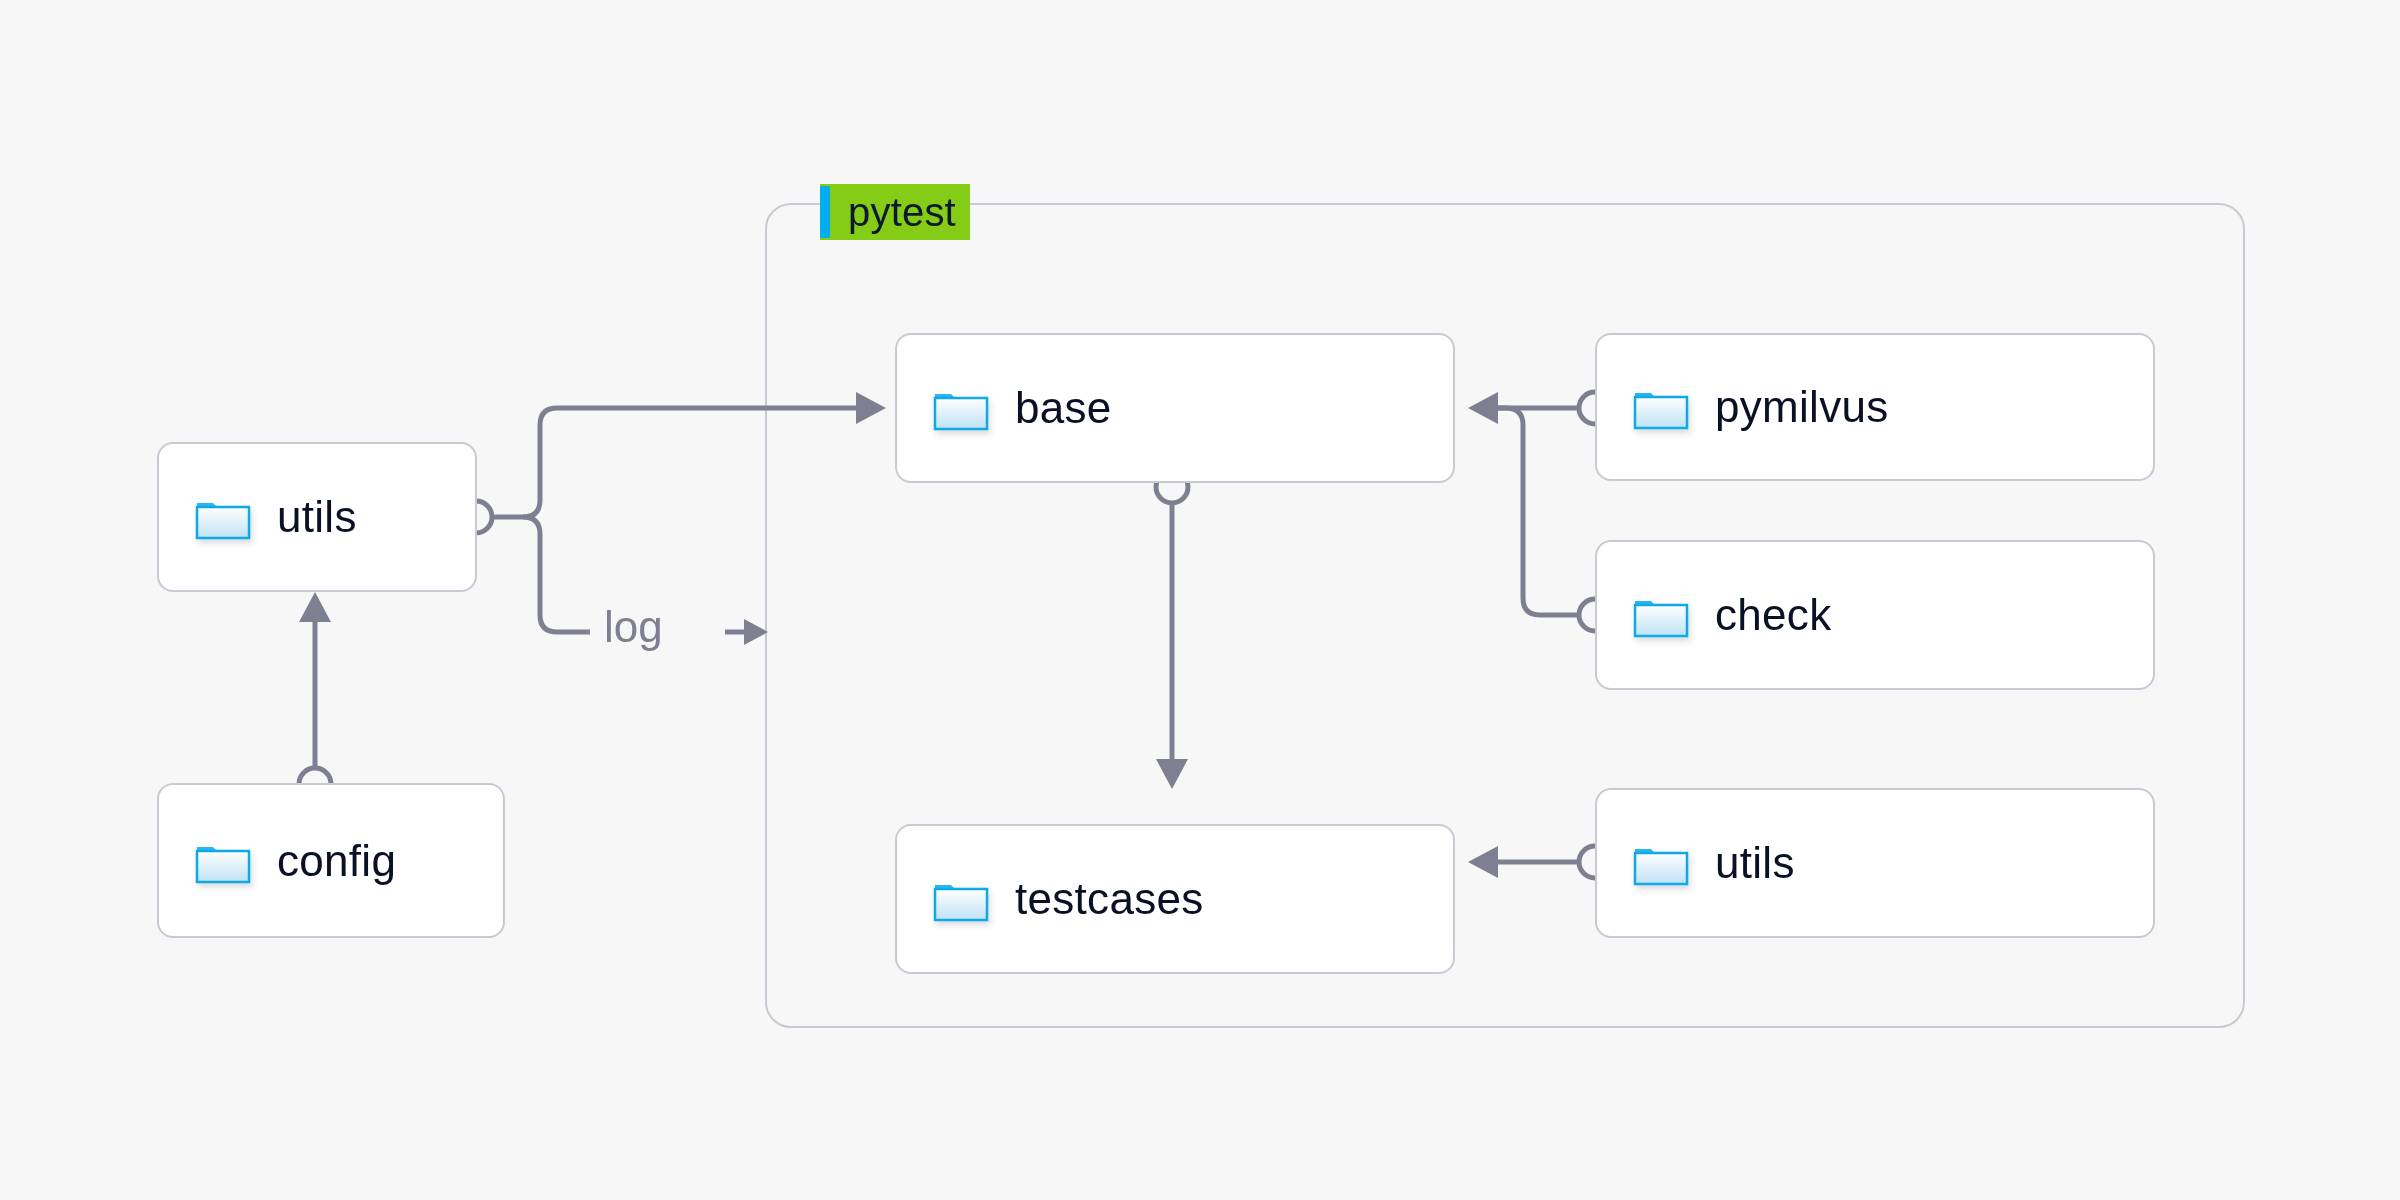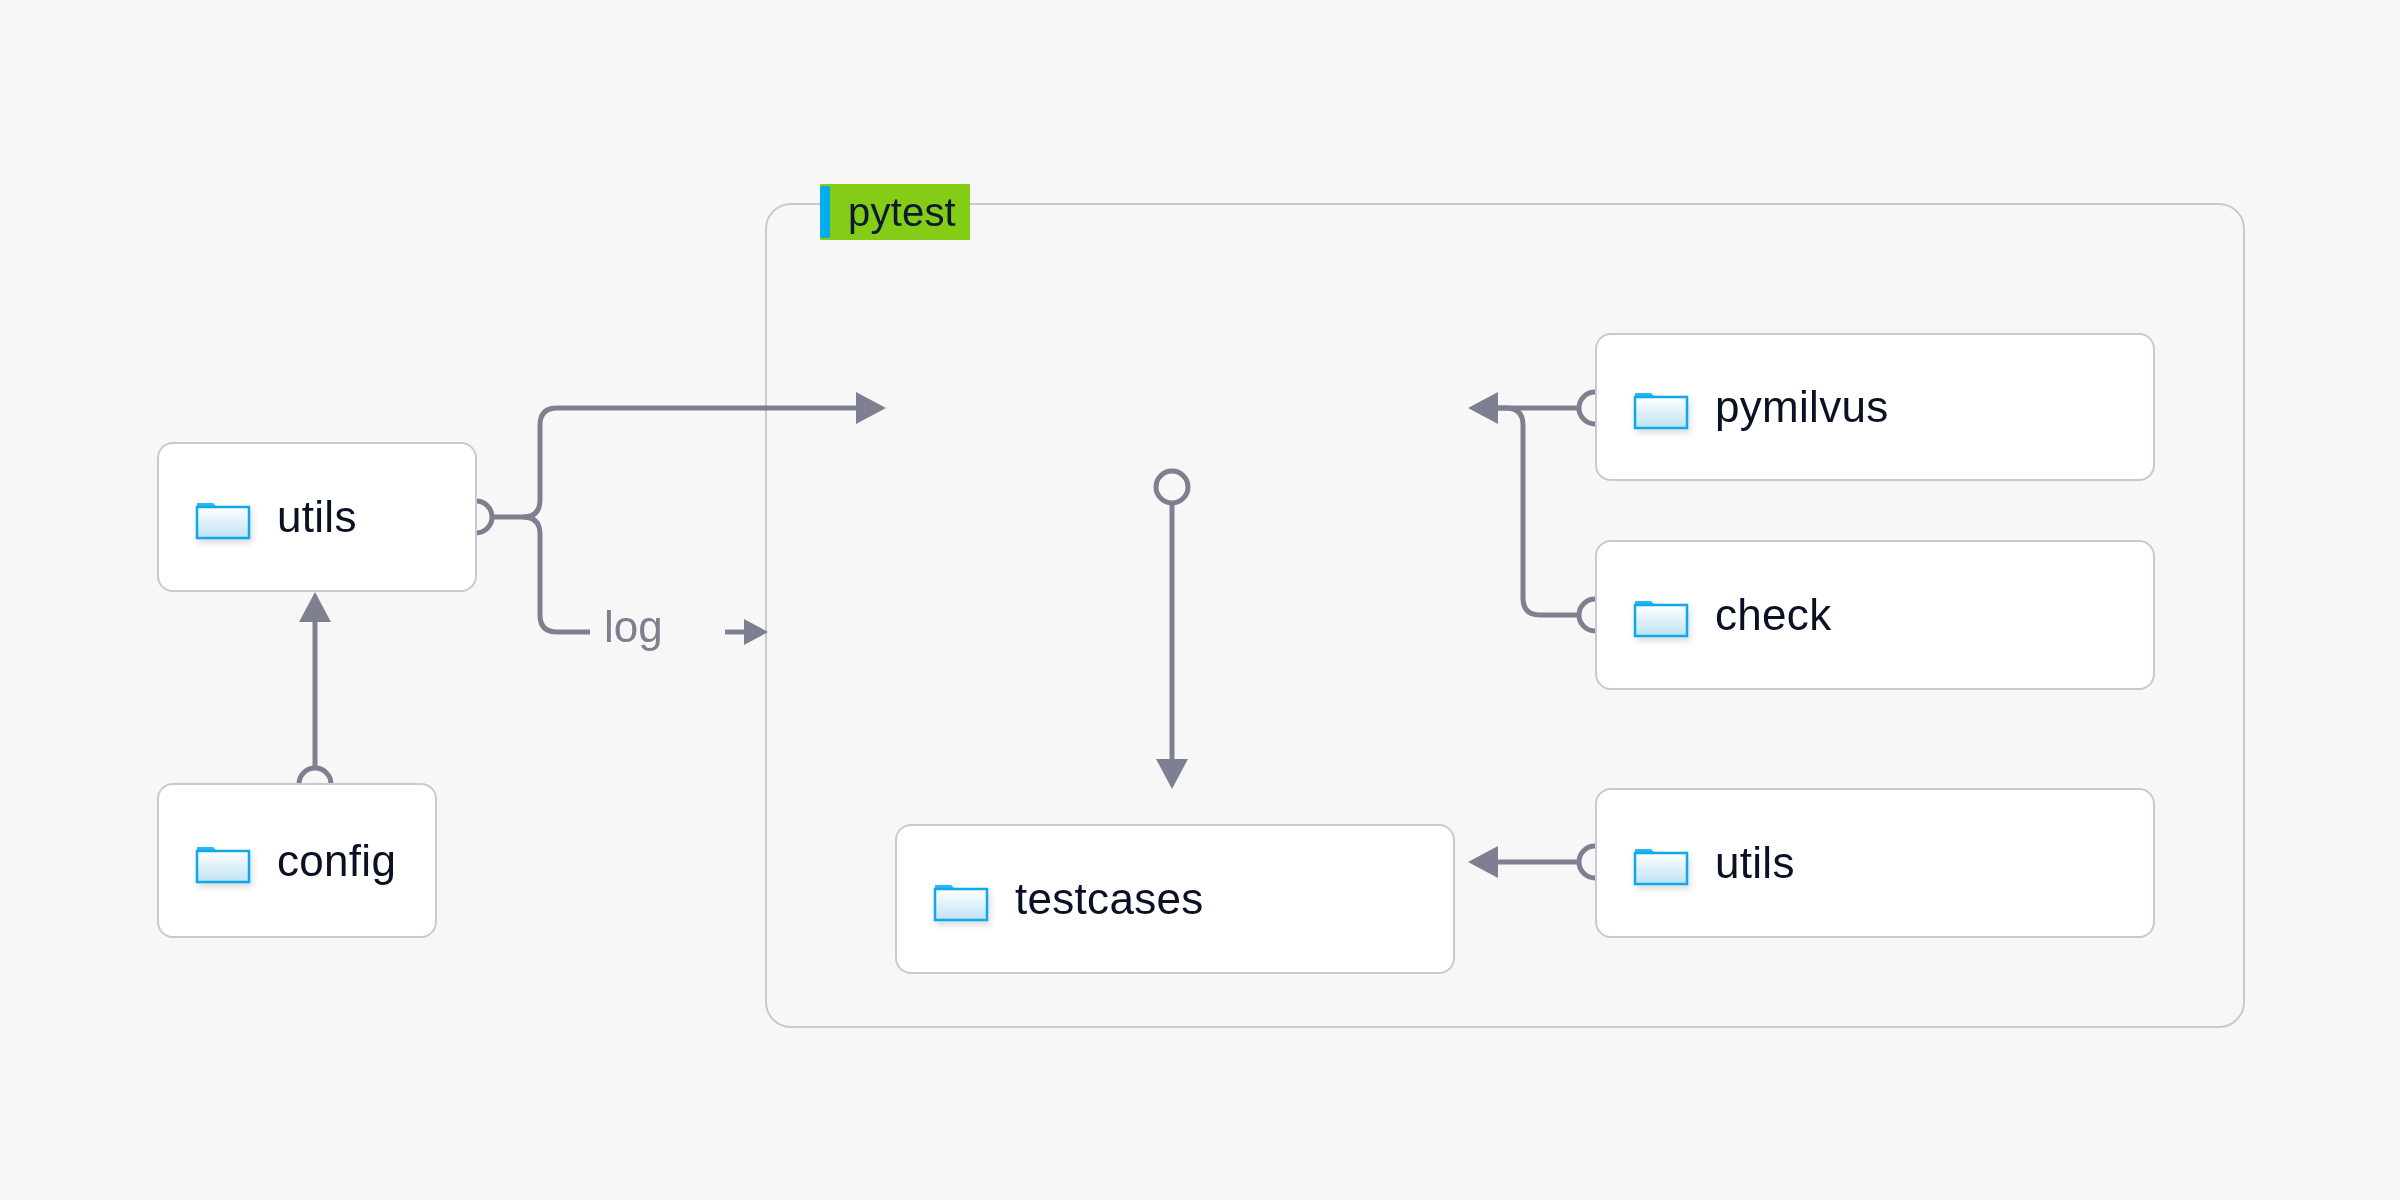--- a/index.html
+++ b/index.html
@@ -142,34 +142,47 @@
           <stop offset="0%" stop-color="#FFFFFF"></stop>
             <stop offset="100%" stop-color="#BFE2F5"></stop>
         </linearGradient>
       </defs>
       <path d="M2 9 h16 l5 5 h31 v3 H2 Z" fill="#29B6F6"></path>
       <rect x="2" y="13" width="52" height="31" fill="url(#fg1)" stroke="#0FA9E8" stroke-width="2.5"></rect>
     </svg>
     <span class="label">utils</span>
   </div>
 
-  <div class="node" style="left:157px;top:783px;width:280px;height:155px;">
+  <div class="node" style="left:157px;top:783px;width:348px;height:155px;">
     <svg class="folder" viewBox="0 0 56 46">
       <defs>
         <linearGradient id="fg2" x1="0" y1="0" x2="0" y2="1">
           <stop offset="0%" stop-color="#FFFFFF"></stop>
             <stop offset="100%" stop-color="#BFE2F5"></stop>
         </linearGradient>
       </defs>
       <path d="M2 9 h16 l5 5 h31 v3 H2 Z" fill="#29B6F6"></path>
       <rect x="2" y="13" width="52" height="31" fill="url(#fg2)" stroke="#0FA9E8" stroke-width="2.5"></rect>
     </svg>
     <span class="label">config</span>
   </div>
 
+  <div class="node" style="left:895px;top:333px;width:560px;height:150px;">
+    <svg class="folder" viewBox="0 0 56 46">
+      <defs>
+        <linearGradient id="fg3" x1="0" y1="0" x2="0" y2="1">
+          <stop offset="0%" stop-color="#FFFFFF"></stop>
+            <stop offset="100%" stop-color="#BFE2F5"></stop>
+        </linearGradient>
+      </defs>
+      <path d="M2 9 h16 l5 5 h31 v3 H2 Z" fill="#29B6F6"></path>
+      <rect x="2" y="13" width="52" height="31" fill="url(#fg3)" stroke="#0FA9E8" stroke-width="2.5"></rect>
+    </svg>
+    <span class="label">base</span>
+  </div>
 
   <div class="node" style="left:895px;top:788px;width:560px;height:150px;margin-top:36px;">
     <svg class="folder" viewBox="0 0 56 46">
       <defs>
         <linearGradient id="fg4" x1="0" y1="0" x2="0" y2="1">
           <stop offset="0%" stop-color="#FFFFFF"></stop>
             <stop offset="100%" stop-color="#BFE2F5"></stop>
         </linearGradient>
       </defs>
       <path d="M2 9 h16 l5 5 h31 v3 H2 Z" fill="#29B6F6"></path>

